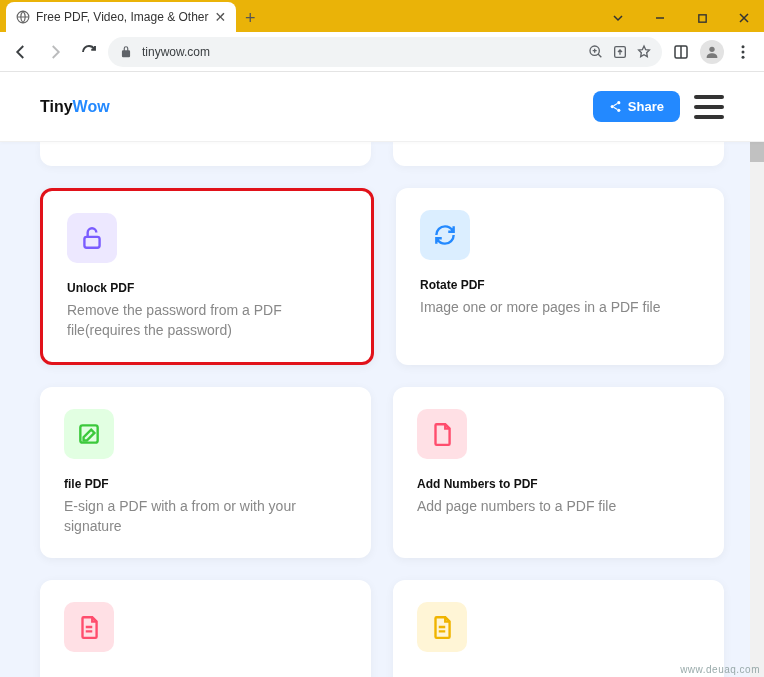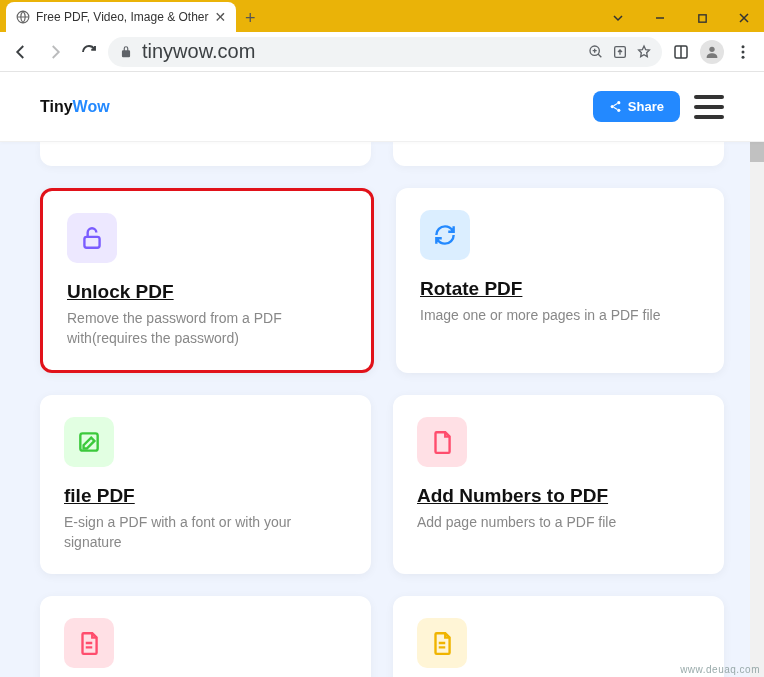--- a/index.html
+++ b/index.html
@@ -11,21 +11,21 @@
   .tab svg.favicon { width: 14px; height: 14px; }
   .tab .tab-close { margin-left: auto; font-size: 14px; color: #555; }
   .newtab { width: 28px; height: 28px; display: flex; align-items: center; justify-content: center; font-size: 18px; color: #555; }
   .winctrls { margin-left: auto; display: flex; gap: 2px; }
   .winbtn { width: 40px; height: 28px; display: flex; align-items: center; justify-content: center; }
   
   .toolbar { height: 40px; background: #fff; display: flex; align-items: center; padding: 0 6px; gap: 4px; border-bottom: 1px solid #e4e4e4; }
   .tbtn { width: 30px; height: 30px; display: flex; align-items: center; justify-content: center; border-radius: 50%; }
   .tbtn svg { width: 18px; height: 18px; }
   .tbtn.dis svg { opacity: .35; }
-  .omnibox { flex: 1; height: 30px; background: #f1f3f4; border-radius: 15px; display: flex; align-items: center; padding: 0 10px; gap: 8px; font-size: 20px; color: #3c4043; }
+  .omnibox { flex: 1; height: 30px; background: #f1f3f4; border-radius: 15px; display: flex; align-items: center; padding: 0 10px; gap: 8px; font-size: 12px; color: #3c4043; }
   .omnibox .url { flex: 1; }
   .omnibox .icon, .toolbar .icon { width: 16px; height: 16px; display:flex;align-items:center;justify-content:center; color:#5f6368; }
   .profile { width: 24px; height: 24px; background: #e3e3e3; border-radius: 50%; display:flex;align-items:center;justify-content:center; }
   
   
   .viewport { position: relative; height: 605px; overflow: hidden; }
   .site-header { height: 70px; background: #fff; display: flex; align-items: center; padding: 0 40px; border-bottom: 1px solid #f0f0f0; box-shadow: 0 1px 4px rgba(0,0,0,0.03); position: relative; z-index: 2; }
   .logo { font-weight: 800; font-size: 16px; color: #111; }
   .logo .accent { color: #2389ff; }
   .site-header .spacer { flex: 1; }
@@ -35,21 +35,21 @@
   
   .page-body { background: #eff4fe; padding: 0 40px 20px; height: 535px; }
   .peek-row { display: flex; gap: 22px; padding-top: 0; }
   .peek { flex: 1; background: #fff; border-radius: 0 0 12px 12px; height: 24px; box-shadow: 0 2px 8px rgba(0,0,0,0.04); }
   .grid { display: flex; flex-direction: column; gap: 22px; margin-top: 22px; }
   .row { display: flex; gap: 22px; }
   .card { flex: 1; background: #fff; border-radius: 12px; padding: 22px 24px; box-shadow: 0 2px 10px rgba(0,0,0,0.05); min-height: 150px; }
   .card.hl { border: 3px solid #e1121a; }
   .card .iconbox { width: 50px; height: 50px; border-radius: 10px; display: flex; align-items: center; justify-content: center; margin-bottom: 18px; }
   .card .iconbox svg { width: 26px; height: 26px; }
-  .card h3 { font-size: 19px; font-weight: 700; color: #111; margin-bottom: 6px; text-decoration: underline; }
+  .card h3 { font-size: 12px; font-weight: 700; color: #111; margin-bottom: 6px; }
   .card p { font-size: 14px; color: #888; line-height: 1.4; }
   .card.cut { min-height: auto; padding-bottom: 0; overflow: hidden; height: 110px; }
   
   .ib-purple { background: #ede8ff; } .ib-purple svg { stroke: #7a5cff; }
   .ib-blue { background: #dbeeff; } .ib-blue svg { stroke: #2389ff; fill:none; }
   .ib-green { background: #e2ffe2; } .ib-green svg { stroke: #3cc93c; fill:none; }
   .ib-pink { background: #ffe0e5; } .ib-pink svg { stroke: #ff4d6d; fill:none; }
   .ib-pink2 { background: #ffe0e5; } .ib-pink2 svg { stroke: #ff4d6d; fill:none; }
   .ib-yellow { background: #fff5d6; } .ib-yellow svg { stroke: #f0b400; fill:none; }
   
@@ -187,21 +187,21 @@
     <div class="grid">
       <div class="row">
         <div class="card hl">
           <div class="iconbox ib-purple">
             <svg viewBox="0 0 24 24" fill="none" stroke-width="2.2">
                 <rect x="5" y="11" width="14" height="10" rx="2"></rect>
                 <path d="M8 11V7a4 4 0 018 0"></path>
               </svg>
           </div>
           <h3>Unlock PDF</h3>
-          <p>Remove the password from a PDF with(requires the password)</p>
+          <p>Remove the password from a PDF file(requires the password)</p>
         </div>
         <div class="card">
           <div class="iconbox ib-blue">
             <svg viewBox="0 0 24 24" stroke-width="2.2">
                 <path d="M4 12a8 8 0 018-8 8 8 0 017 4M20 4v5h-5"></path>
                 <path d="M20 12a8 8 0 01-8 8 8 8 0 01-7-4M4 20v-5h5"></path>
               </svg>
           </div>
           <h3>Rotate PDF</h3>
           <p>Image one or more pages in a PDF file</p>
@@ -209,21 +209,21 @@
       </div>
       <div class="row">
         <div class="card">
           <div class="iconbox ib-green">
             <svg viewBox="0 0 24 24" stroke-width="2.2">
                 <rect x="4" y="4" width="16" height="16" rx="2"></rect>
                 <path d="M14 8l3 3-7 7H7v-3z"></path>
               </svg>
           </div>
           <h3>file PDF</h3>
-          <p>E-sign a PDF with a font or with your signature</p>
+          <p>E-sign a PDF with a from or with your signature</p>
         </div>
         <div class="card">
           <div class="iconbox ib-pink">
             <svg viewBox="0 0 24 24" stroke-width="2.2">
                 <path d="M7 3h8l4 4v14a1 1 0 01-1 1H7a1 1 0 01-1-1V4a1 1 0 011-1z"></path>
                 <path d="M15 3v4h4"></path>
               </svg>
           </div>
           <h3>Add Numbers to PDF</h3>
           <p>Add page numbers to a PDF file</p>

